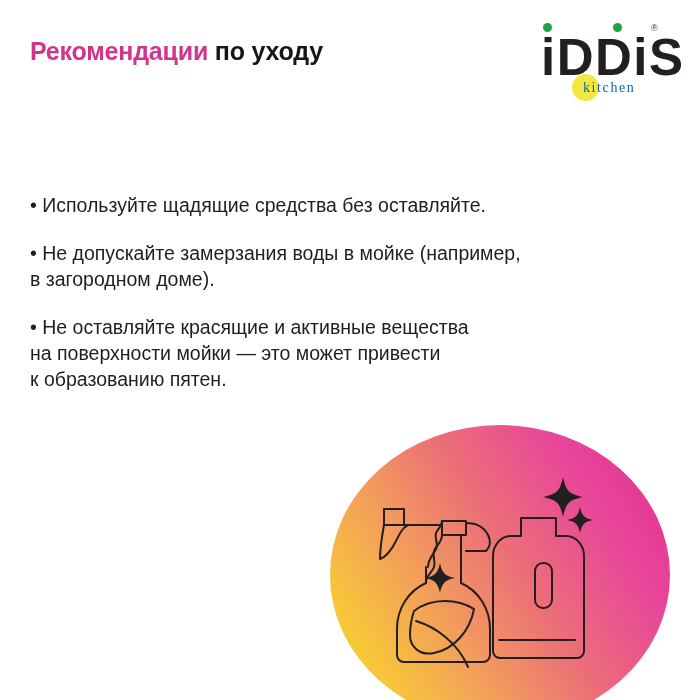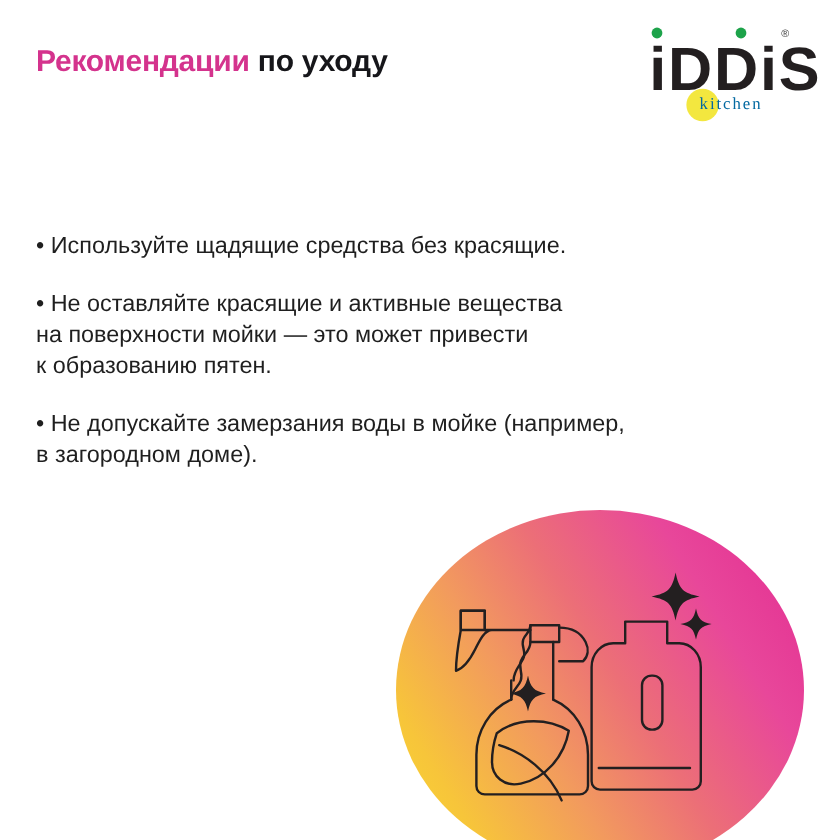--- a/index.html
+++ b/index.html
@@ -168,26 +168,26 @@
     <span class="logo-dot dot-i2"></span>
     <div class="logo-word">iDDiS</div>
     <div class="logo-reg">®</div>
     <div class="logo-sub-wrap">
       <span class="logo-circle"></span>
       <span class="logo-sub">kitchen</span>
     </div>
   </div>
 
   <div class="tips">
-    <div class="tip">• Используйте щадящие средства без красящие.</div>
+    <div class="tip">• Используйте щадящие средства без оставляйте.</div>
+    <div class="tip">• Не допускайте замерзания воды в мойке (например,
+в загородном доме).</div>
     <div class="tip">• Не оставляйте красящие и активные вещества
 на поверхности мойки — это может привести
 к образованию пятен.</div>
-    <div class="tip">• Не допускайте замерзания воды в мойке (например,
-в загородном доме).</div>
   </div>
 
   <div class="illustration">
     <div class="blob"></div>
     <svg class="art" viewBox="0 0 380 300">
       <g fill="none" stroke="#231f20" stroke-width="2" stroke-linejoin="round" stroke-linecap="round">
 
         <path d="M196 103 h30 v18 h10 c10 0 18 9 18 20 v95 c0 4 -3 7 -7 7 h-77 c-4 0 -7 -3 -7 -7 v-95 c0 -11 8 -20 18 -20 h10 v-18 z"></path>
         <path d="M169 225 h76"></path>
         <rect x="205" y="148" width="17" height="45" rx="8"></rect>

